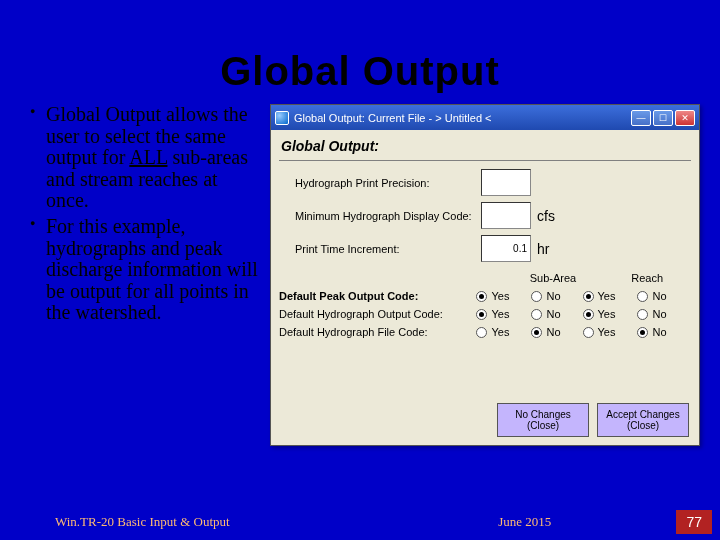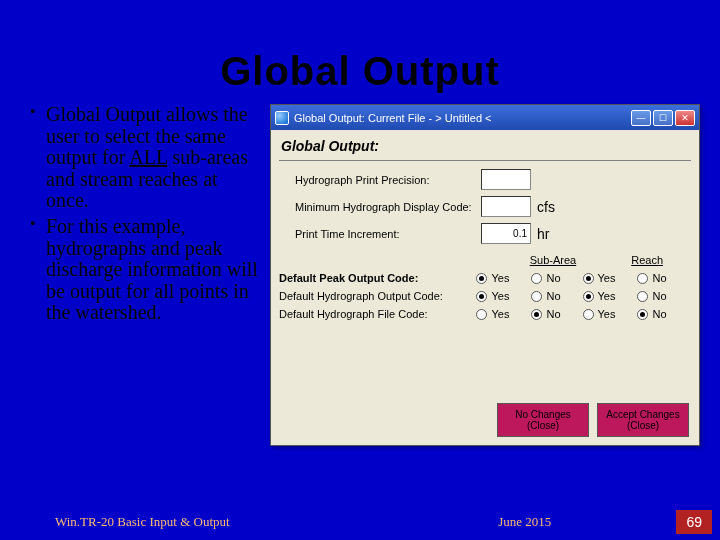--- a/index.html
+++ b/index.html
@@ -92,36 +92,35 @@
   .hr { border-top: 1px solid #808080; margin: 2px 0 8px 0; }
   .form-row {
     display: flex;
     align-items: center;
     gap: 6px;
     margin: 6px 16px;
     font-size: 11px;
   }
   .form-label { flex: 0 0 180px; }
   .inp {
-    width: 50px; height: 21px;
+    width: 50px; height: 27px;
     border: 1px inset #888;
     background: #fff;
     font-size: 10px;
     padding: 0 3px;
     text-align: right;
   }
   .unit { font-size: 14px; }
   .col-heads {
     display: flex;
     justify-content: flex-end;
     gap: 55px;
     padding-right: 28px;
     margin: 10px 0 4px 0;
     font-size: 11px;
-    text-decoration: underline;
   }
   .opt-row {
     display: flex;
     align-items: flex-end;
     font-size: 11px;
     margin: 6px 0;
   }
   .opt-label { flex: 0 0 185px; font-weight: bold; }
   .opt-label.normal { font-weight: normal; }
   .radio-group { display:flex; gap:22px; width: 215px; justify-content: center;}
@@ -131,21 +130,21 @@
     display:inline-flex;align-items:center;justify-content:center;
     background:#fff;cursor:pointer;
   }
   .r.sel::after{content:"";width:5px;height:5px;background:#000;border-radius:50%;}
   .btn-bar {
     position:absolute; bottom:8px; right:10px;
     display:flex; gap:8px;
   }
   .win-btn {
     width:92px; height:34px;
-    background:#be185d;
+    background:#c4b5fd;
     border:1px solid #555;
     font-size:10px;
     text-align:center;
     display:flex;flex-direction:column;align-items:center;justify-content:center;
     cursor:pointer;
     line-height:1.15;
   }
   .footer {
     position: absolute;
     bottom: 10px; left: 0; right: 0;
@@ -290,13 +289,13 @@
       </div>
     </div>
   </div>
 </div>
 
 <div class="footer">
   <span>Win.TR-20 Basic Input &amp; Output</span>
   <span class="date">June 2015</span>
   <span></span>
 </div>
-<div class="page-num">69</div>
+<div class="page-num">77</div>
 
 </body></html>

